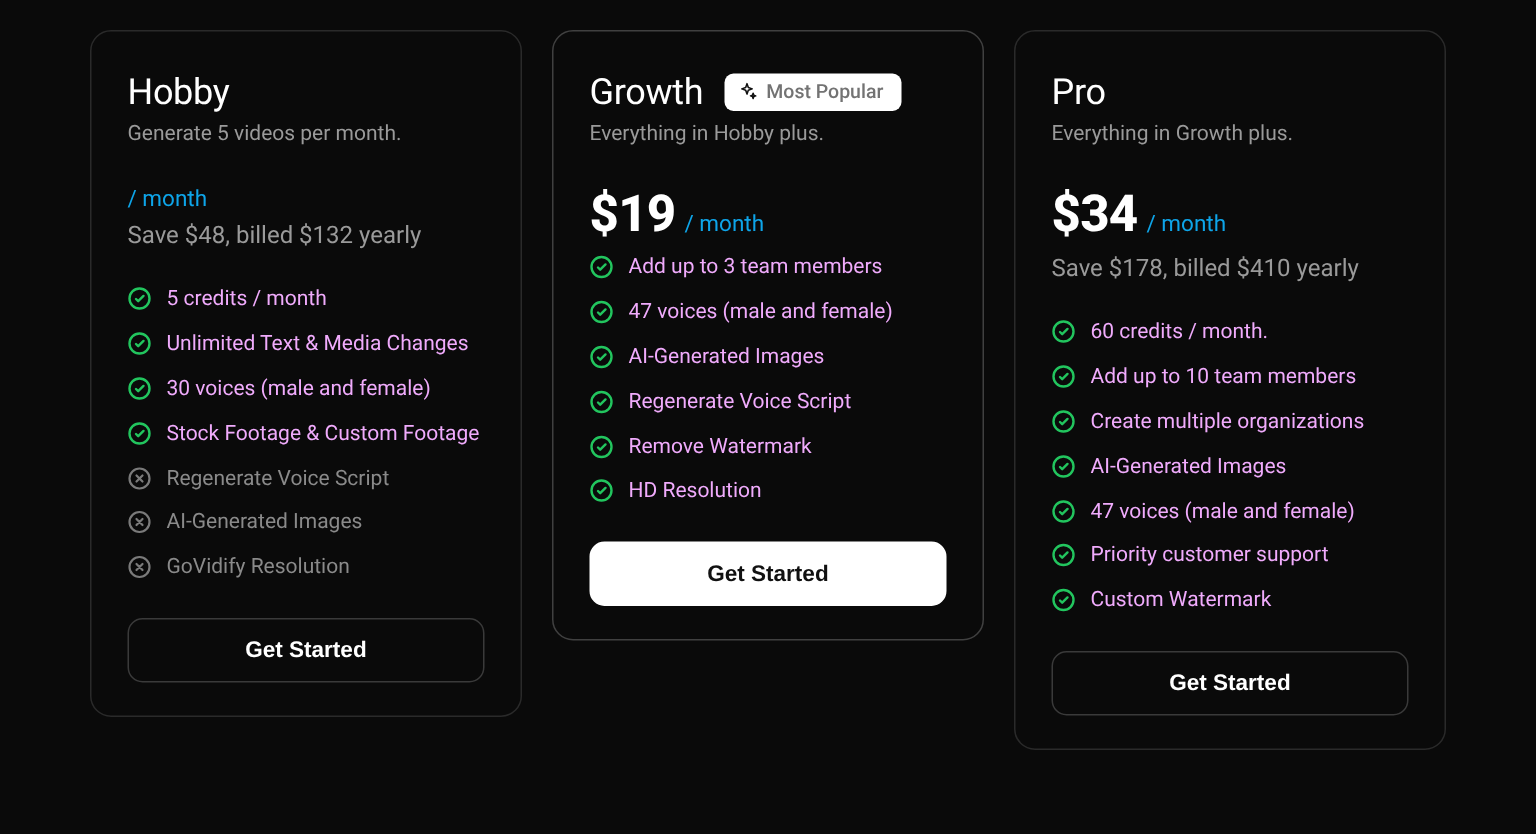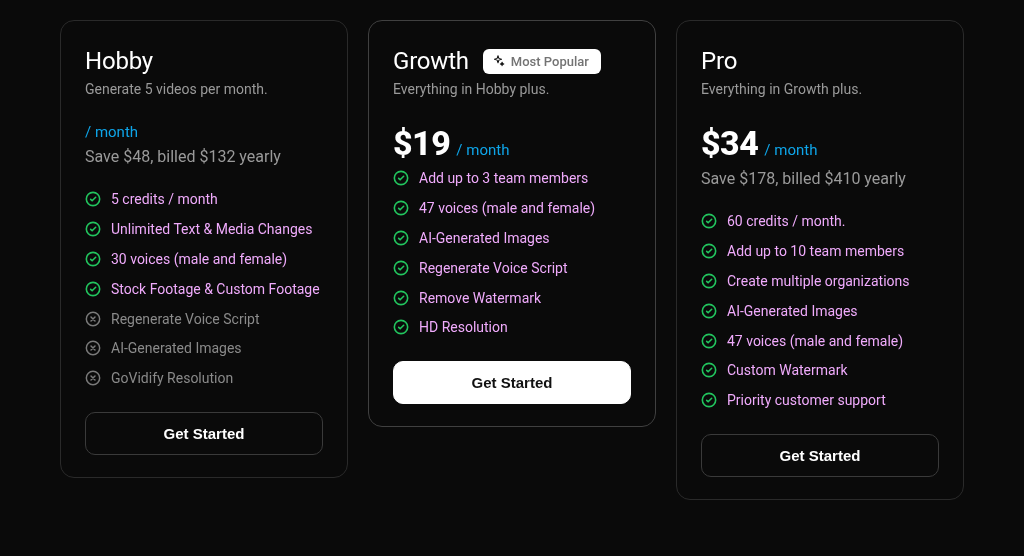--- a/index.html
+++ b/index.html
@@ -337,27 +337,27 @@
           </span>
           <span class="label">47 voices (male and female)</span>
         </li>
         <li class="feature-item">
           <span class="icon-wrap">
             <svg width="16" height="16" viewBox="0 0 24 24" fill="none" stroke="#22c55e" stroke-width="2.4" stroke-linecap="round" stroke-linejoin="round">
               <circle cx="12" cy="12" r="10"></circle>
               <path d="M8.5 12.5l2.2 2.2L16 9.4"></path>
             </svg>
           </span>
+          <span class="label">Priority customer support</span>
+        </li>
+        <li class="feature-item">
+          <span class="icon-wrap">
+            <svg width="16" height="16" viewBox="0 0 24 24" fill="none" stroke="#22c55e" stroke-width="2.4" stroke-linecap="round" stroke-linejoin="round">
+              <circle cx="12" cy="12" r="10"></circle>
+              <path d="M8.5 12.5l2.2 2.2L16 9.4"></path>
+            </svg>
+          </span>
           <span class="label">Custom Watermark</span>
-        </li>
-        <li class="feature-item">
-          <span class="icon-wrap">
-            <svg width="16" height="16" viewBox="0 0 24 24" fill="none" stroke="#22c55e" stroke-width="2.4" stroke-linecap="round" stroke-linejoin="round">
-              <circle cx="12" cy="12" r="10"></circle>
-              <path d="M8.5 12.5l2.2 2.2L16 9.4"></path>
-            </svg>
-          </span>
-          <span class="label">Priority customer support</span>
         </li>
       </ul>
       <button class="cta-button">Get Started</button>
     </div>
   </div>
 
 </body></html>

